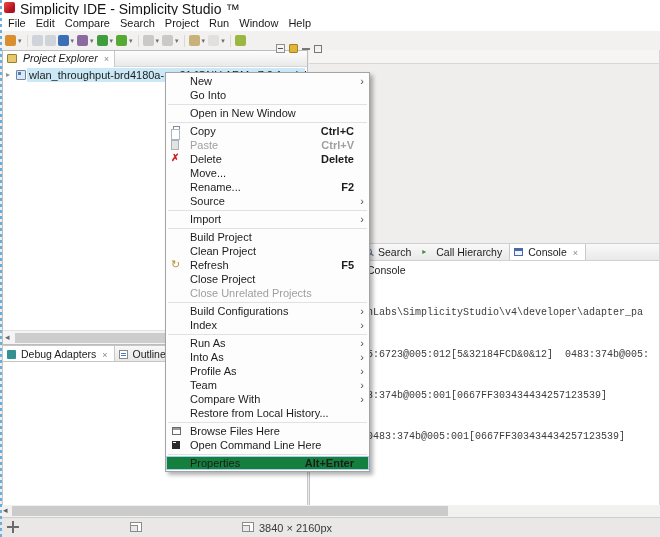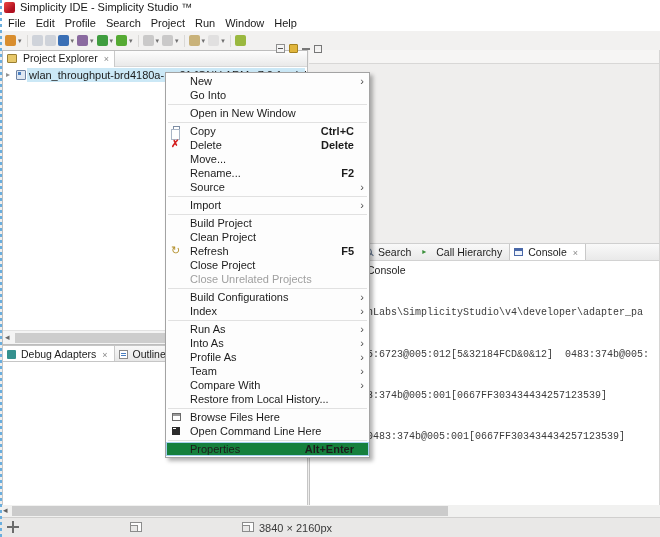--- a/index.html
+++ b/index.html
@@ -8,40 +8,40 @@
     font-family:"Liberation Sans", sans-serif;
     background:#efeeed;
     position:relative;
     overflow:hidden;
     color:#1c1c1c;
   }
   
   .titlebar { position:absolute; top:0; left:0; width:660px; height:15px; background:#fff; }
   .logo { position:absolute; left:4px; top:2px; width:11px; height:11px; border-radius:2px;
           background:linear-gradient(135deg,#e03a3a 20%,#b01020 70%); }
-  .title-text { position:absolute; left:20px; top:1px; font-size:11px; color:#141414; white-space:nowrap; }
+  .title-text { position:absolute; left:20px; top:1px; font-size:14px; color:#141414; white-space:nowrap; }
 
   .menubar { position:absolute; top:15px; left:0; width:660px; height:16px; background:#fff;
              display:flex; align-items:center; padding-left:3px; font-size:11px; color:#1a1a1a; }
   .menubar .mb-item { padding:1px 5px; white-space:nowrap; }
 
   .toolbar { position:absolute; top:31px; left:0; width:660px; height:19px; background:#f2f1f0;
              display:flex; align-items:center; padding-left:4px; }
   .tbi { width:11px; height:11px; border-radius:2px; display:inline-block; margin:0 1px; }
   .tbi.dis { opacity:.4; }
   .dd { font-size:7px; color:#6f6f6f; margin:0 2px 0 1px; }
   .tsep { width:1px; height:12px; background:#dad9d7; margin:0 3px; }
 
   .left-dash { position:absolute; left:0; top:0; width:2px; height:537px; z-index:30;
                background:repeating-linear-gradient(180deg,#6aaede 0 3px, rgba(0,0,0,0) 3px 6px); }
 
   
   .pe-panel { position:absolute; left:2px; top:50px; width:306px; height:295px;
               background:#fff; border:1px solid #bdbdbd; }
-  .pe-tabs { height:16px; background:linear-gradient(#fdfdfd,#e9e9e9); border-bottom:1px solid #d7d7d7; position:relative; }
+  .pe-tabs { height:16px; background:linear-gradient(#fdfdfd,#e9e9e9); border-bottom:1px solid #d7d7d7; position:relative;font-style:italic; }
   .pe-tab { position:absolute; left:0; top:0; height:16px; background:#fff; border-right:1px solid #c9c9c9;
             font-size:10.5px; padding:1px 5px 0 20px; white-space:nowrap; }
   .pe-tab .tab-ico { position:absolute; left:4px; top:3px; }
   .tab-close { font-size:9px; color:#8a8a8a; margin-left:3px; }
   .ico-pe { width:10px; height:9px; background:#e7c86a; border:1px solid #9a7f33; border-radius:1px; display:inline-block; }
   .view-icons { position:absolute; left:276px; top:44px; z-index:2; display:flex; gap:4px; align-items:center; }
   .vi-collapse { width:9px; height:9px; border:1px solid #8f8f8f; background:#f4f4f4; position:relative; }
   .vi-collapse::after { content:""; position:absolute; left:1px; top:3px; width:5px; height:1px; background:#555; }
   .vi-link { width:9px; height:9px; background:#e0b53c; border:1px solid #a5821f; border-radius:1px; }
   .vi-min { width:8px; height:3px; border-bottom:2px solid #777; }
@@ -135,21 +135,21 @@
 <div class="left-dash"></div>
 
 <div class="titlebar">
   <div class="logo"></div>
   <div class="title-text">Simplicity IDE - Simplicity Studio ™</div>
 </div>
 
 <div class="menubar">
   <span class="mb-item">File</span>
   <span class="mb-item">Edit</span>
-  <span class="mb-item">Profile</span>
+  <span class="mb-item">Compare</span>
   <span class="mb-item">Search</span>
   <span class="mb-item">Project</span>
   <span class="mb-item">Run</span>
   <span class="mb-item">Window</span>
   <span class="mb-item">Help</span>
 </div>
 
 <div class="toolbar">
   <span class="tbi" style="background:#d98e2f"></span>
   <span class="dd">▾</span>
@@ -275,20 +275,27 @@
     <span>Open in New Window</span>
   </div>
   <div class="cm-sep"></div>
   <div class="cm-item">
     <span class="cm-gut">
         <span class="ic-copy"></span>
       </span>
     <span>Copy</span>
     <span class="cm-sc">Ctrl+C</span>
   </div>
+  <div class="cm-item disabled">
+    <span class="cm-gut">
+        <span class="ic-paste"></span>
+      </span>
+    <span>Paste</span>
+    <span class="cm-sc">Ctrl+V</span>
+  </div>
   <div class="cm-item">
     <span class="cm-gut">
         <span class="ic-del">✗</span>
       </span>
     <span>Delete</span>
     <span class="cm-sc">Delete</span>
   </div>
   <div class="cm-item">
     <span>Move...</span>
   </div>

